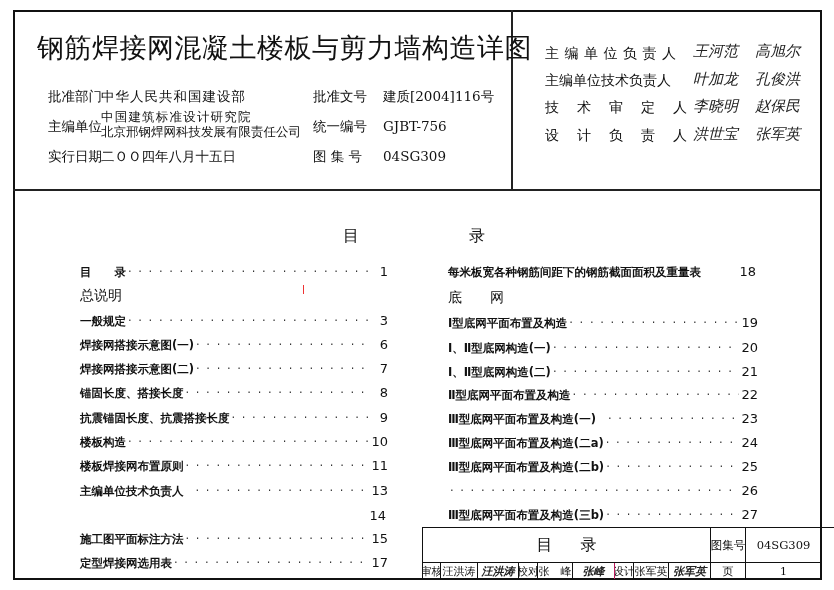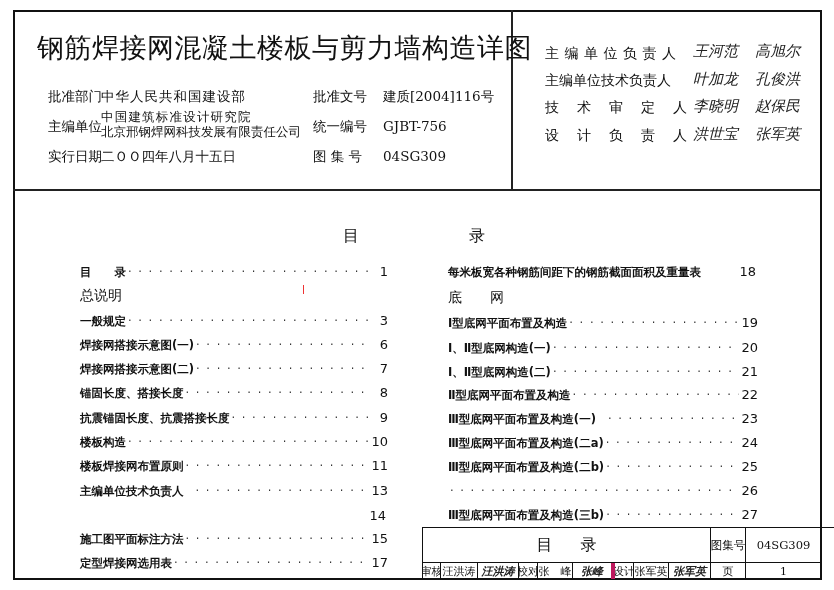--- a/index.html
+++ b/index.html
@@ -204,19 +204,19 @@
 
   <div class="tb-cell tb-title" style="left:0; top:0; width:288px; height:35px; border-right:1px solid #111; border-bottom:1px solid #111;">目录</div>
   <div class="tb-cell" style="left:288px; top:0; width:35px; height:35px; border-right:1px solid #111; border-bottom:1px solid #111; font-size:11.5px;">图集号</div>
   <div class="tb-cell" style="left:323px; top:0; width:75px; height:35px; border-bottom:1px solid #111; font-size:11.5px;">04SG309</div>
 
   <div class="tb-cell" style="left:0; top:35px; width:18px; height:16px; border-right:1px solid #111;">审核</div>
   <div class="tb-cell" style="left:18px; top:35px; width:37px; height:16px; border-right:1px solid #111;">汪洪涛</div>
   <div class="tb-cell sig" style="left:55px; top:35px; width:41px; height:16px; border-right:1px solid #111; font-size:11px; font-weight:bold;">汪洪涛</div>
   <div class="tb-cell" style="left:96px; top:35px; width:19px; height:16px; border-right:1px solid #111;">校对</div>
   <div class="tb-cell" style="left:115px; top:35px; width:35px; height:16px; border-right:1px solid #111;">张　峰</div>
-  <div class="tb-cell sig" style="left:150px; top:35px; width:42px; height:16px; border-right:4px solid #be185d; font-size:11px; font-weight:bold;">张峰</div>
+  <div class="tb-cell sig" style="left:150px; top:35px; width:42px; height:16px; border-right:1px solid #be185d; font-size:11px; font-weight:bold;">张峰</div>
   <div class="tb-cell" style="left:192px; top:35px; width:19px; height:16px; border-right:1px solid #111;">设计</div>
   <div class="tb-cell" style="left:211px; top:35px; width:35px; height:16px; border-right:1px solid #111;">张军英</div>
   <div class="tb-cell sig" style="left:246px; top:35px; width:42px; height:16px; border-right:1px solid #111; font-size:11px; font-weight:bold;">张军英</div>
   <div class="tb-cell" style="left:288px; top:35px; width:35px; height:16px; border-right:1px solid #111;">页</div>
   <div class="tb-cell" style="left:323px; top:35px; width:75px; height:16px;">1</div>
 </div>
 
 </body></html>

